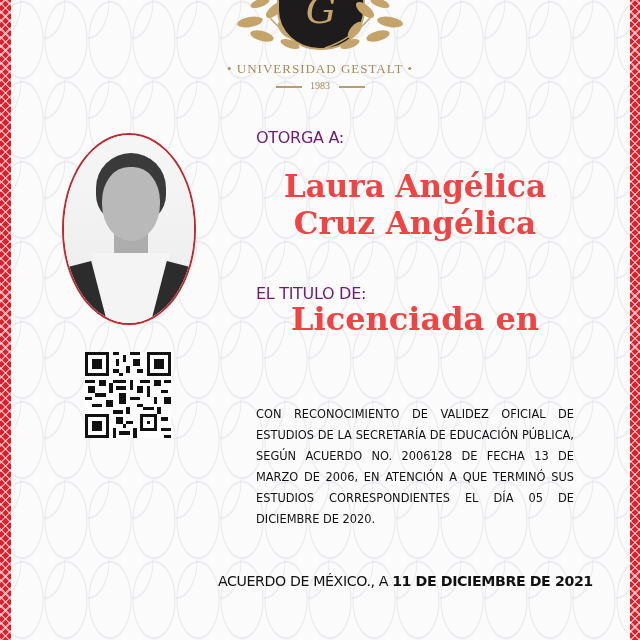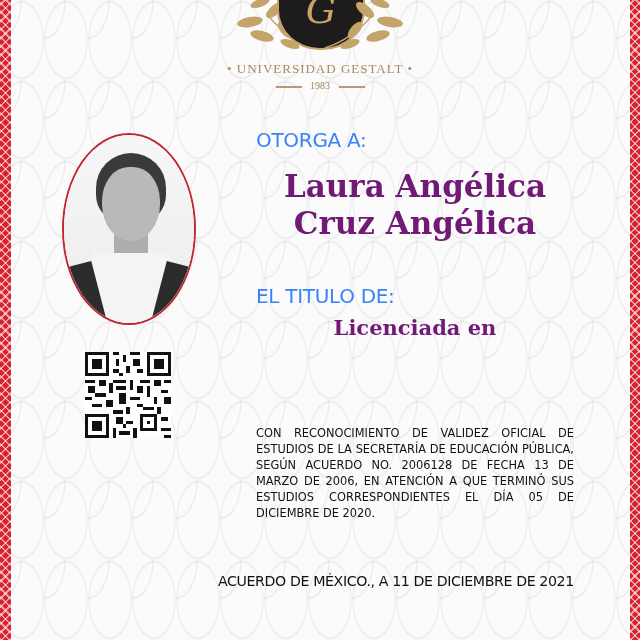--- a/index.html
+++ b/index.html
@@ -70,42 +70,42 @@
     clip-path:polygon(0 0, 100% 0, 85% 100%, 15% 100%);
   }
   .photo-jacket-l { position:absolute; left:-4px; top:126px; width:52px; height:80px; background:#2c2c2c; clip-path:polygon(0 10%, 60% 0, 100% 100%, 0 100%); }
   .photo-jacket-r { position:absolute; right:-4px; top:126px; width:52px; height:80px; background:#2c2c2c; clip-path:polygon(40% 0, 100% 10%, 100% 100%, 0 100%); }
 
   
   .qr { position:absolute; left:85px; top:352px; width:86px; height:86px; background:#fff; }
 
   
   .label {
-    position:absolute; left:256px; font-size:20px; color:#3b82f6;
+    position:absolute; left:256px; font-size:16px; color:#701a75;
     font-family:"DejaVu Sans", sans-serif; letter-spacing:-0.3px;
   }
   .label-otorga { top:128px; }
   .label-titulo { top:284px; }
   .gothic {
     position:absolute; left:210px; width:410px; text-align:center;
-    color:#701a75; font-family:"DejaVu Serif", serif; font-weight:bold;
+    color:#ef4444; font-family:"DejaVu Serif", serif; font-weight:bold;
     line-height:1.18;
   }
   .name { top:168px; font-size:31px; }
-  .degree { top:316px; font-size:21px; }
+  .degree { top:301px; font-size:32px; }
   .body-text {
-    position:absolute; left:256px; width:318px; top:425px;
-    font-family:"DejaVu Sans", sans-serif; font-size:11.4px; line-height:16px;
+    position:absolute; left:256px; width:318px; top:404px;
+    font-family:"DejaVu Sans", sans-serif; font-size:11.4px; line-height:21px;
     text-align:justify; color:#111;
   }
   .date-line {
     position:absolute; left:218px; top:573px; font-family:"DejaVu Sans", sans-serif;
     font-size:14.2px; color:#111; letter-spacing:-0.4px; white-space:nowrap;
   }
-  .date-line b { font-weight:normal; }
+  .date-line b { font-weight:bold; }
 </style>
 </head>
 <body>
 
 <div class="bg-pattern"></div>
 <div class="border-strip border-left"></div>
 <div class="border-strip border-right"></div>
 
 <div class="logo">
   <svg class="laurel-left" width="90" height="50" viewBox="0 0 90 50">

